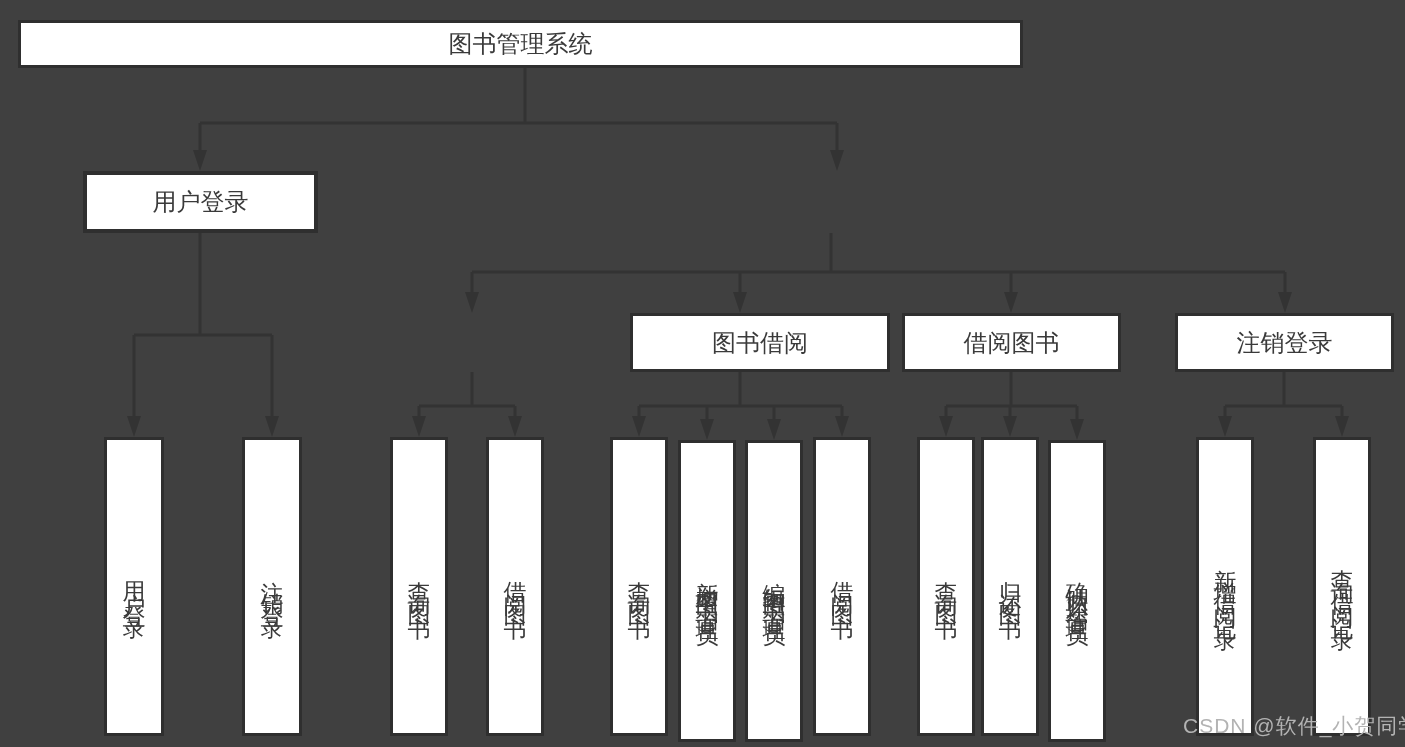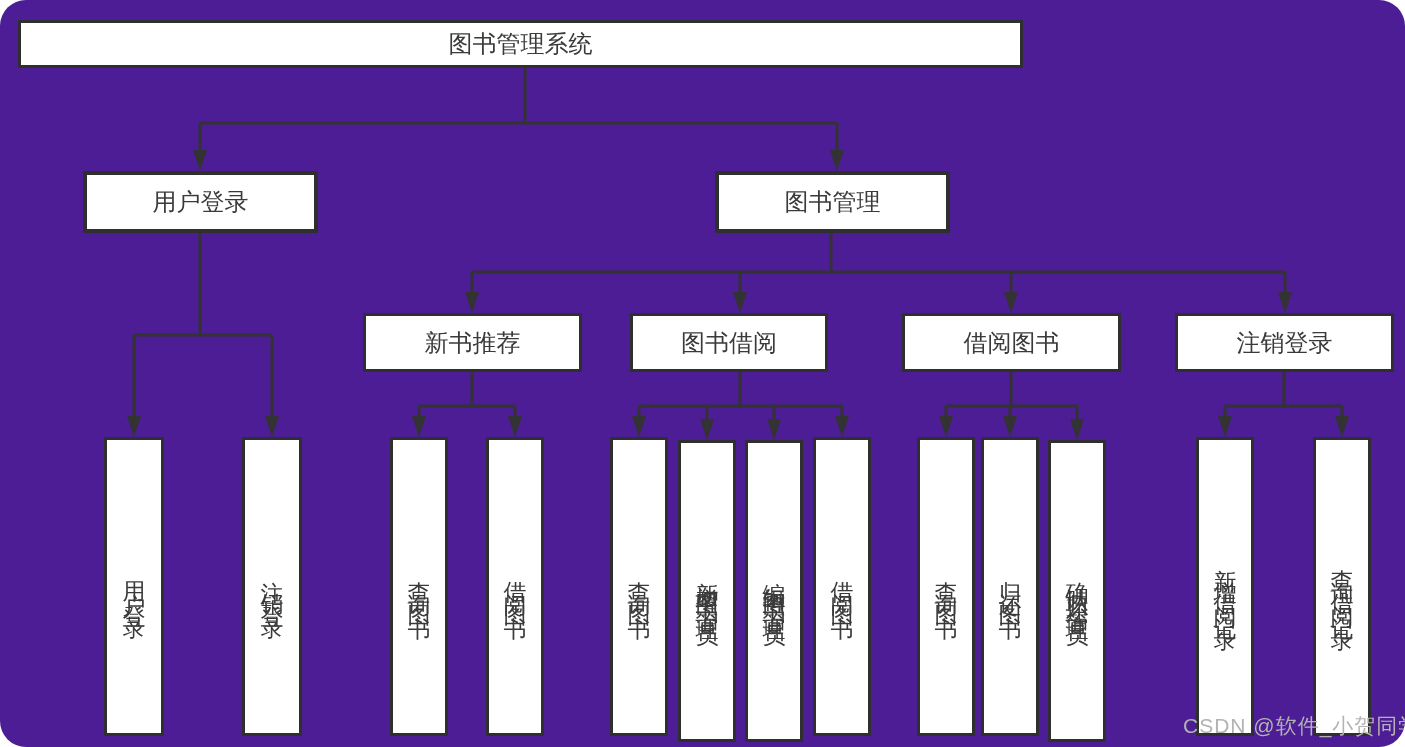--- a/index.html
+++ b/index.html
@@ -1,18 +1,18 @@
 <!DOCTYPE html>
 <html><head>
 <meta charset="utf-8">
 <style>
   html,body{margin:0;padding:0;background:#ffffff;}
   .stage{
     position:relative;width:1405px;height:747px;overflow:hidden;
-    background:#4c1d95;font-family:"Liberation Sans","DejaVu Sans",sans-serif;border-radius:26px;
+    background:#404040;font-family:"Liberation Sans","DejaVu Sans",sans-serif;
   }
   .box{
     position:absolute;box-sizing:border-box;background:#ffffff;
     border:3px solid #2f2f2f;display:flex;align-items:center;justify-content:center;
     z-index:2;
   }
   .box .lbl{
     color:#3a3a3a;font-size:24px;line-height:1;white-space:nowrap;
   }
   .box.lv2{border-width:4px;}
@@ -67,28 +67,22 @@
     </g>
   </svg>
 
   <div class="box" style="left:18px;top:20px;width:1005px;height:48px">
     <span class="lbl">图书管理系统</span>
   </div>
 
   <div class="box lv2" style="left:83px;top:171px;width:235px;height:62px">
     <span class="lbl">用户登录</span>
   </div>
-  <div class="box lv2" style="left:715px;top:171px;width:235px;height:62px">
-    <span class="lbl">图书管理</span>
-  </div>
 
-  <div class="box" style="left:363px;top:313px;width:219px;height:59px">
-    <span class="lbl">新书推荐</span>
-  </div>
-  <div class="box" style="left:630px;top:313px;width:198px;height:59px">
+  <div class="box" style="left:630px;top:313px;width:260px;height:59px">
     <span class="lbl">图书借阅</span>
   </div>
   <div class="box" style="left:902px;top:313px;width:219px;height:59px">
     <span class="lbl">借阅图书</span>
   </div>
   <div class="box" style="left:1175px;top:313px;width:219px;height:59px">
     <span class="lbl">注销登录</span>
   </div>
 
   <div class="box v" style="left:104px;top:437px;width:60px;height:299px">

